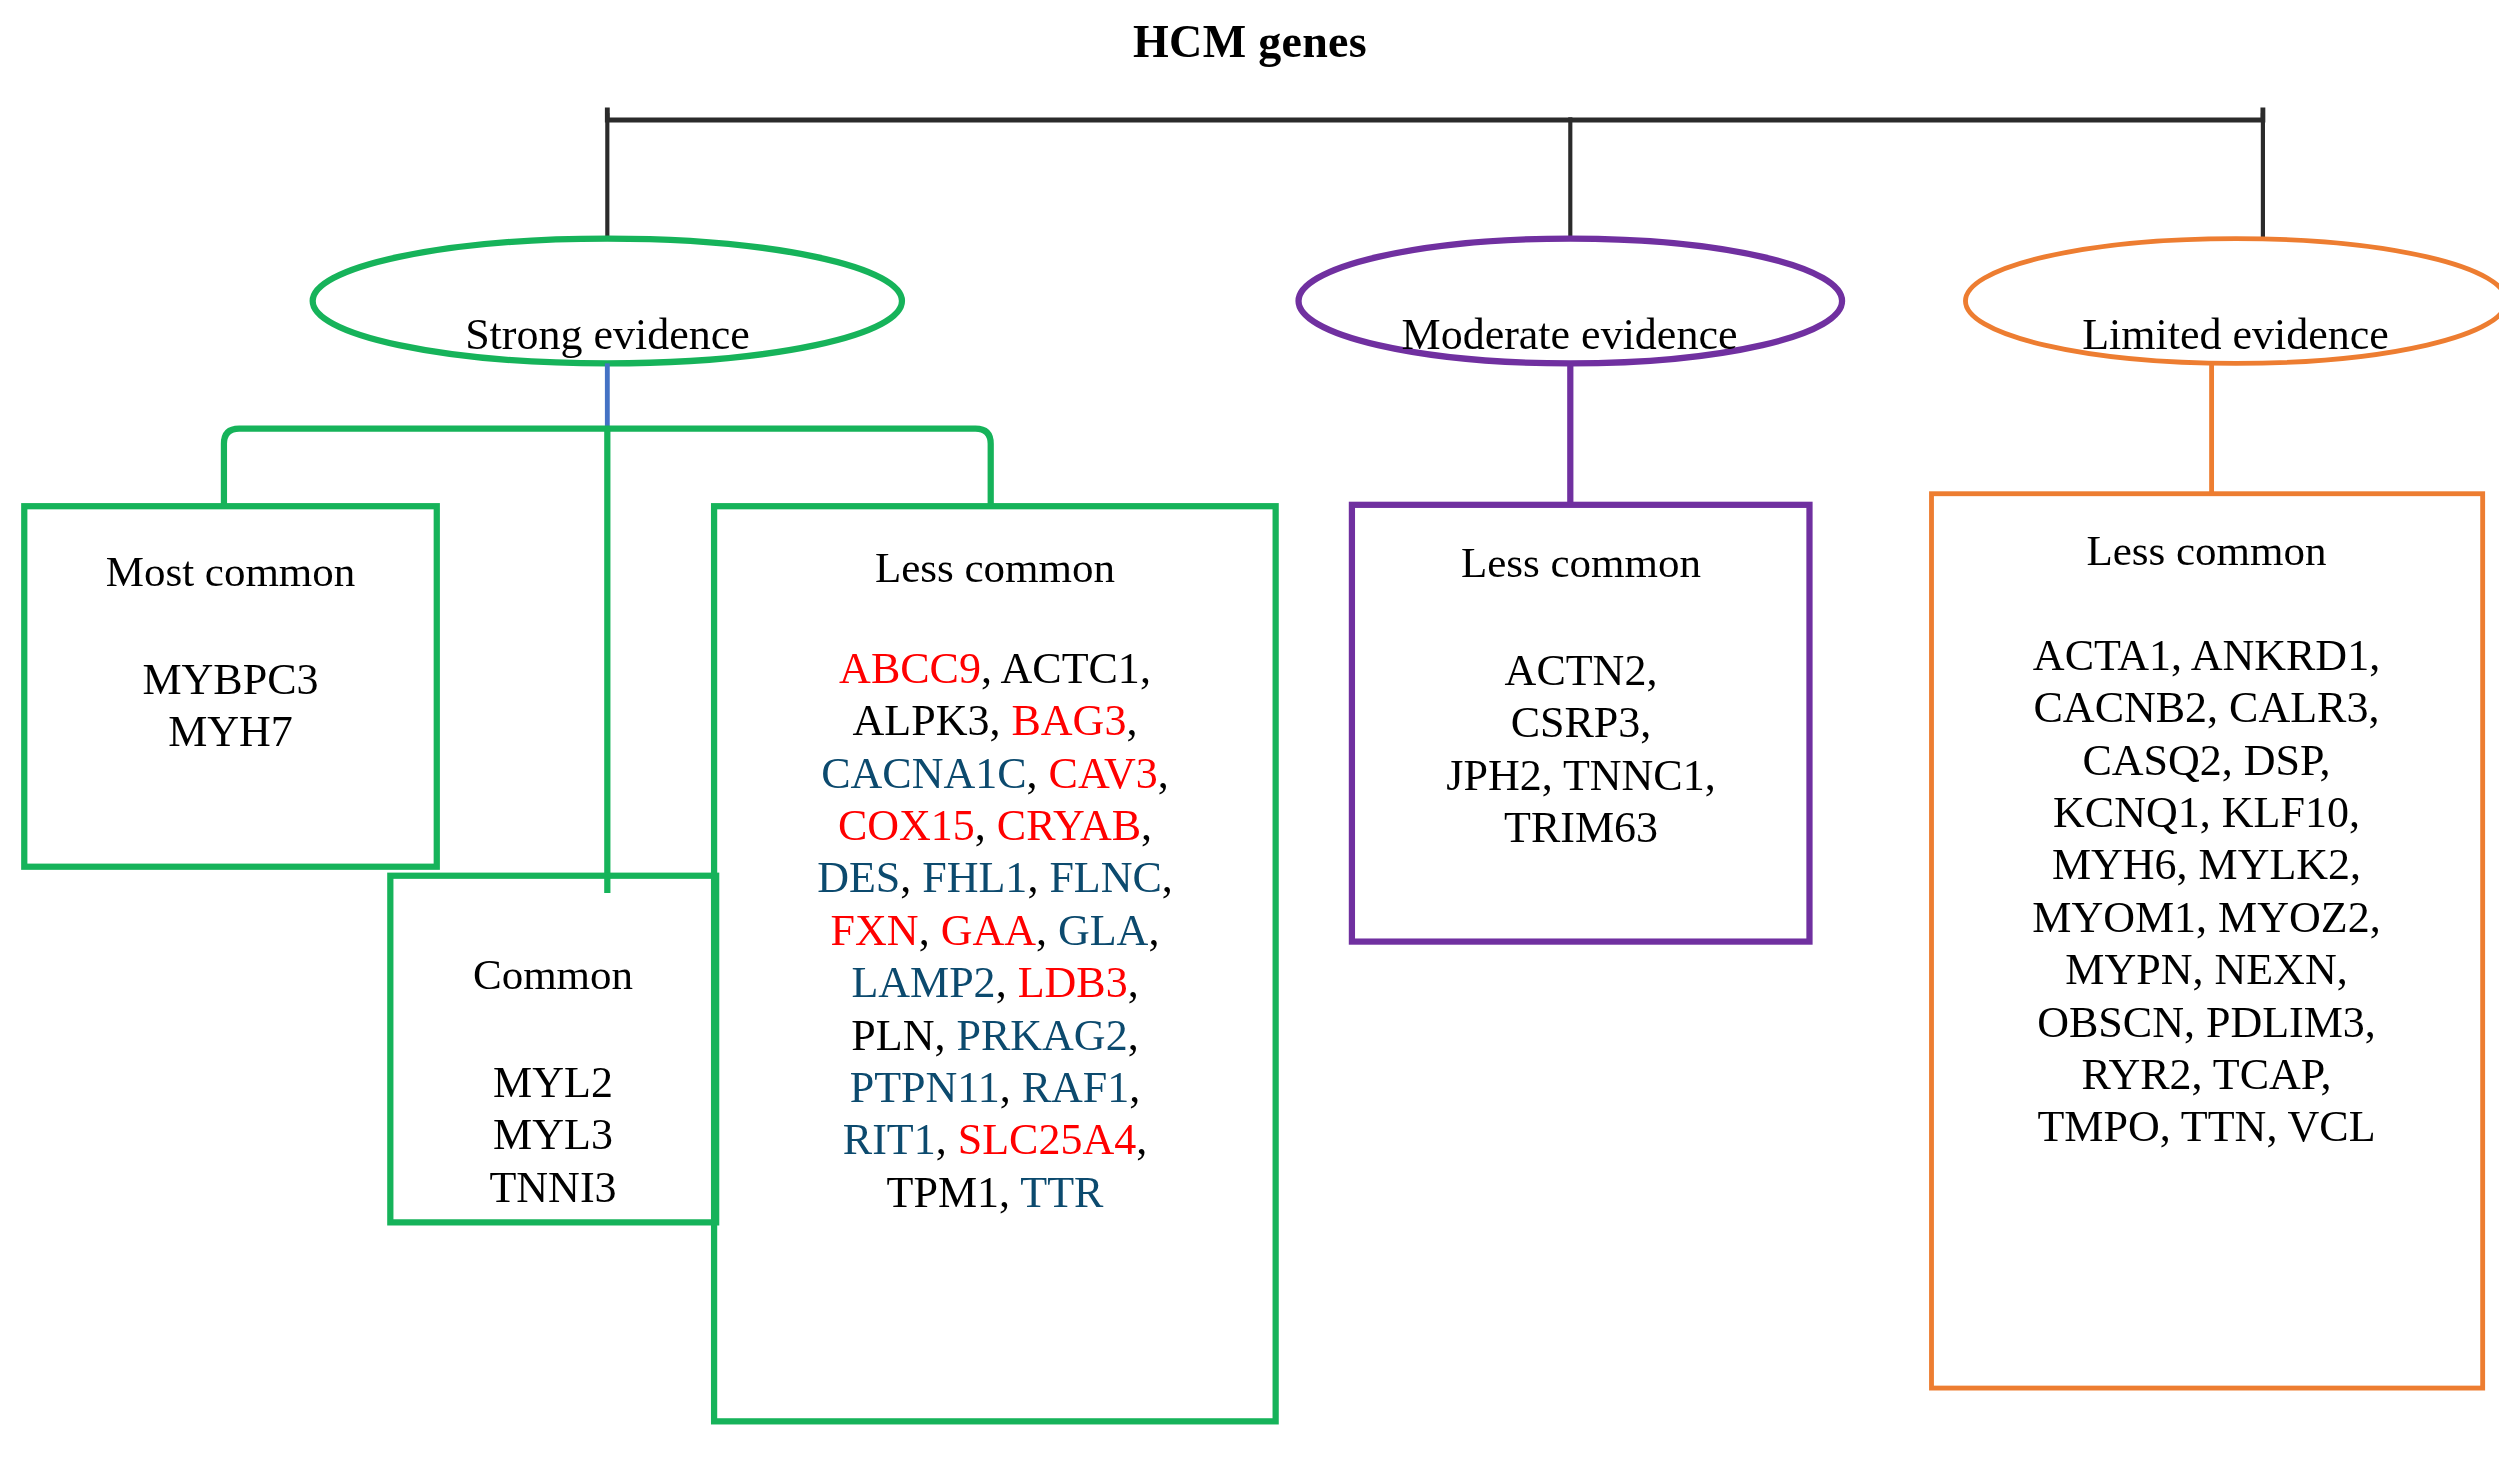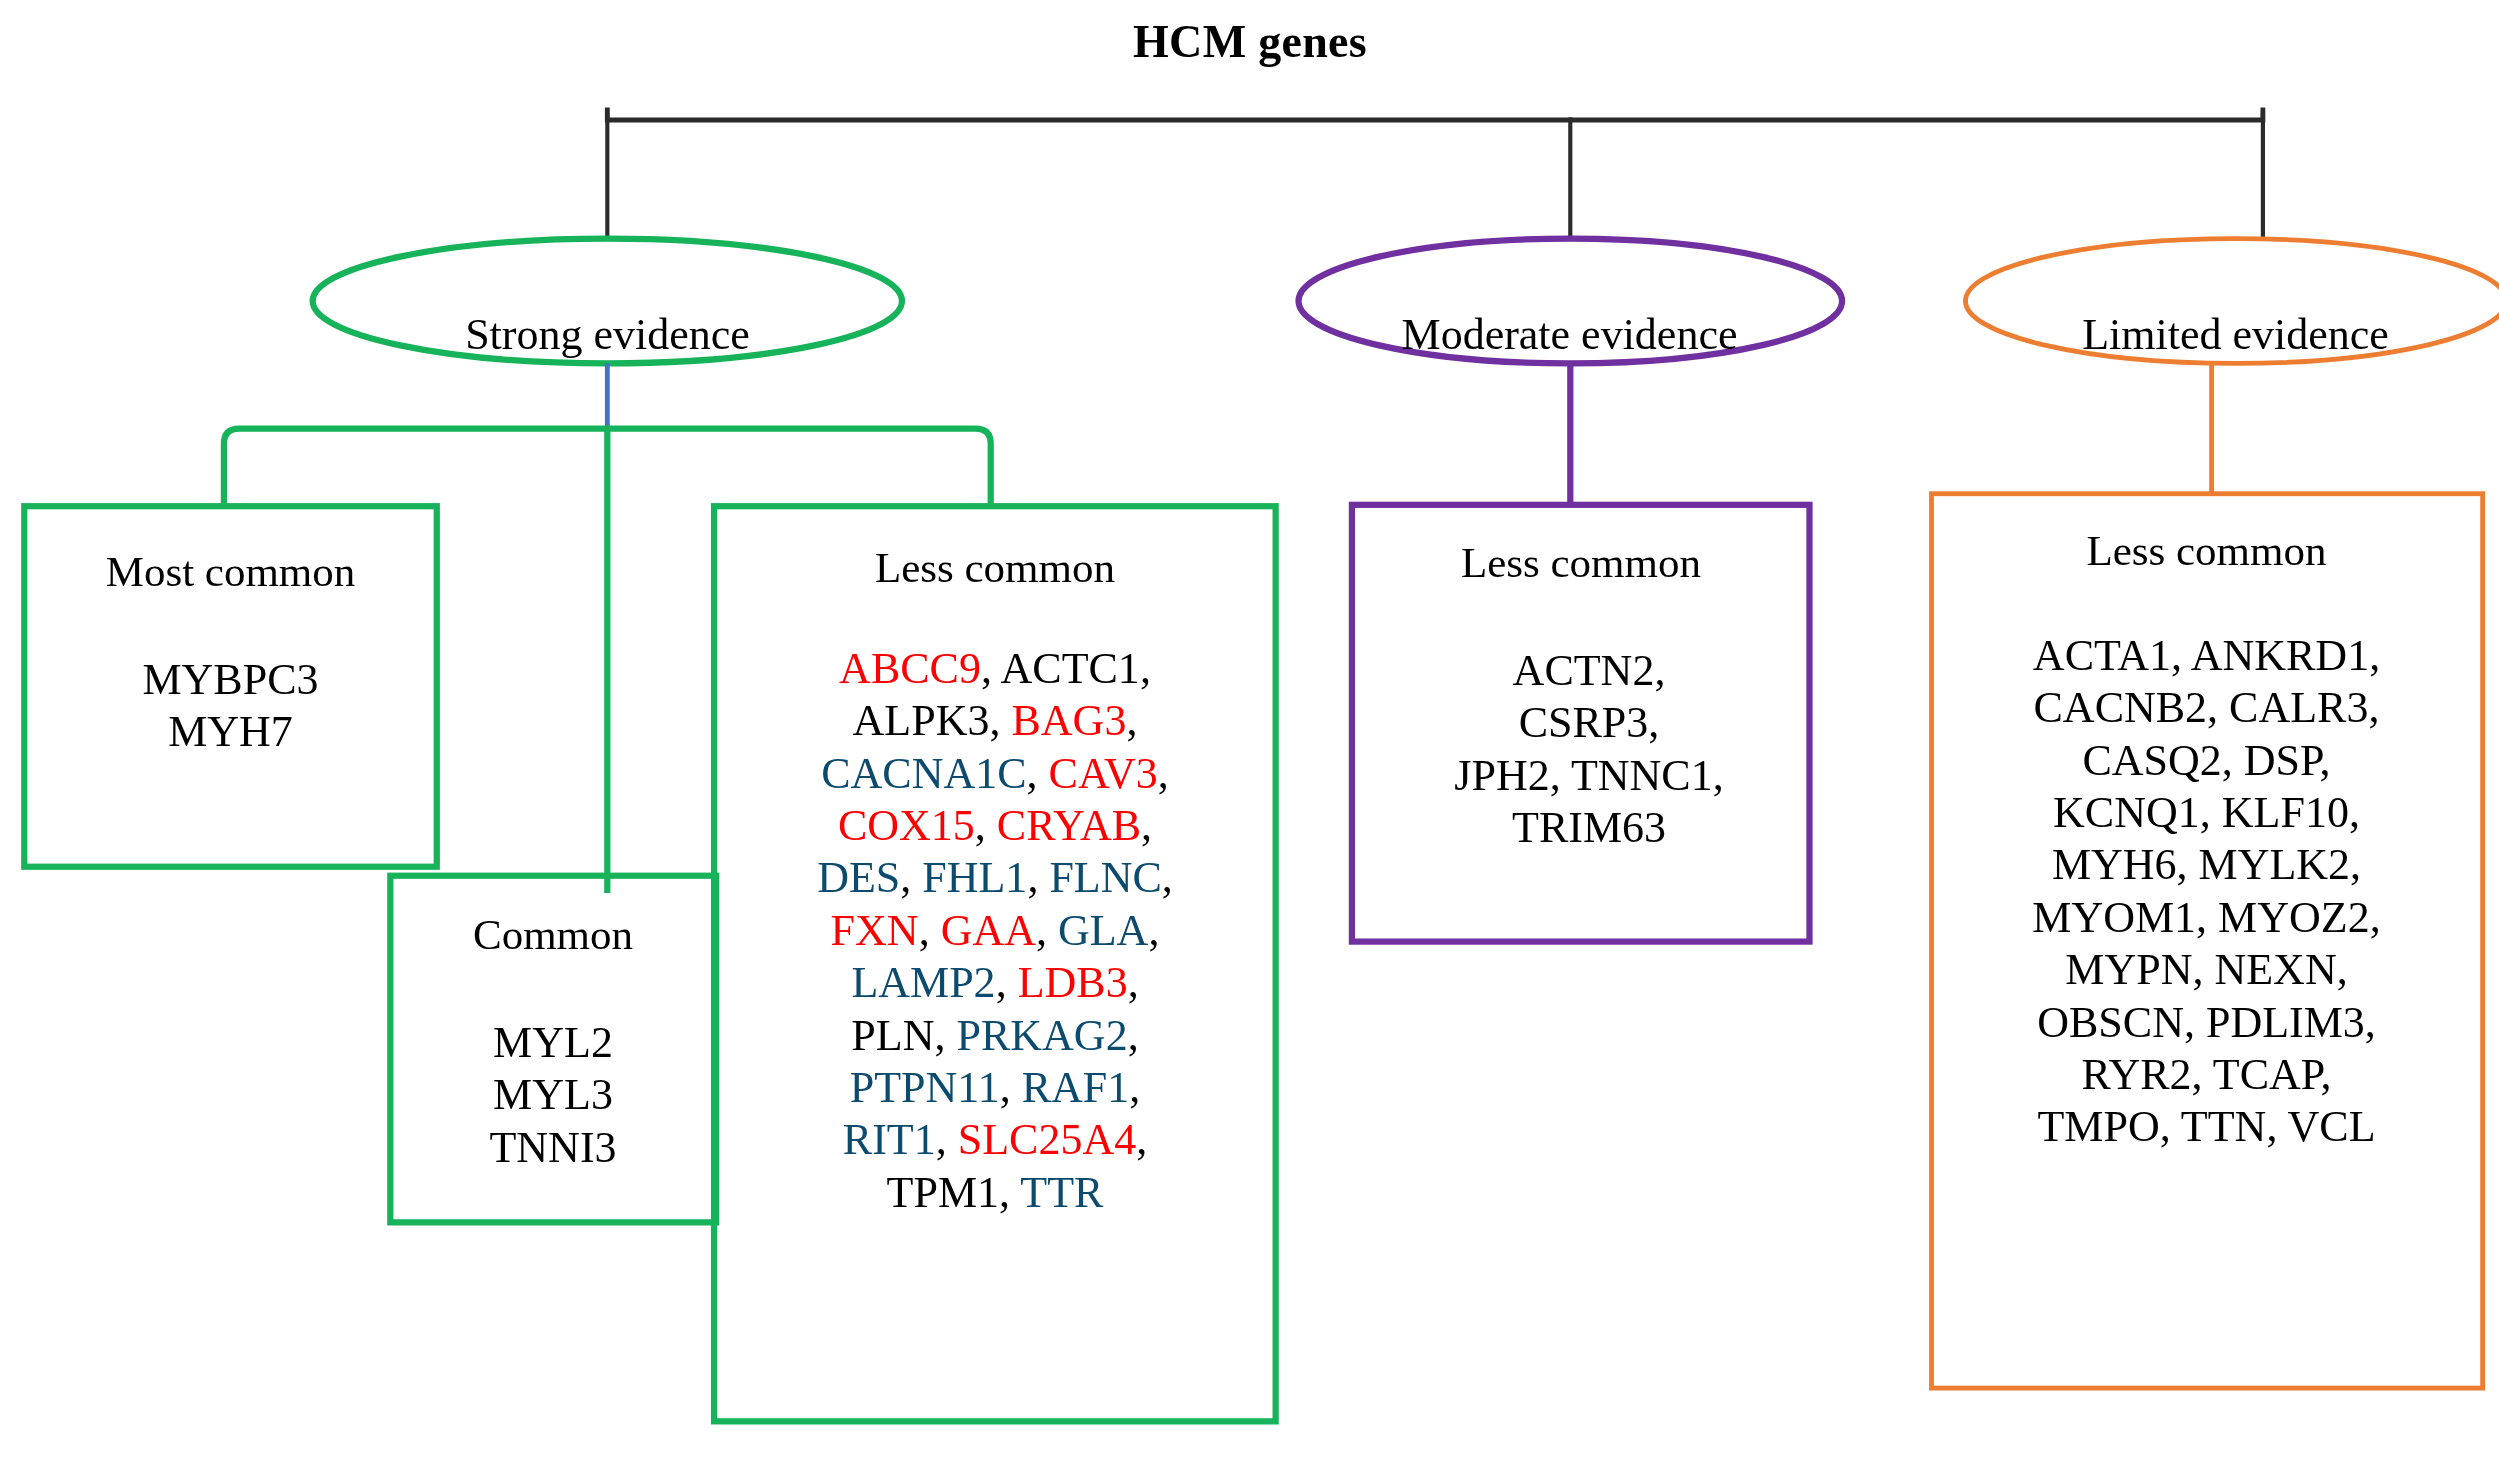--- a/index.html
+++ b/index.html
@@ -67,21 +67,21 @@
   <div class="ell-lbl" style="left:1965px;top:277px;width:541px;">Limited evidence</div>
 
   <div class="box" style="left:24px;top:506px;width:412px;height:360px;">
     <div class="box-head" style="position:absolute;left:7px;top:44px;width:399px;">Most common</div>
     <div class="genes" style="position:absolute;left:7px;top:148px;width:399px;">
         <span class="ln"><span class="k">MYBPC3</span></span>
         <span class="ln"><span class="k">MYH7</span></span>
       </div>
   </div>
 
-  <div class="box" style="left:390px;top:876px;width:326px;height:347px;">
+  <div class="box" style="left:390px;top:916px;width:326px;height:347px;">
     <div class="box-head" style="position:absolute;left:3.5px;top:37px;width:319px;">Common</div>
     <div class="genes" style="position:absolute;left:3.5px;top:141px;width:319px;">
         <span class="ln"><span class="k">MYL2</span></span>
         <span class="ln"><span class="k">MYL3</span></span>
         <span class="ln"><span class="k">TNNI3</span></span>
       </div>
   </div>
 
   <div class="box" style="left:714px;top:506px;width:561px;height:915px;">
     <div class="box-head" style="position:absolute;left:3.5px;top:40px;width:555px;">Less common</div>
@@ -95,21 +95,21 @@
         <span class="ln"><span class="b">LAMP2</span><span class="k">, </span><span class="r">LDB3</span><span class="k">,</span></span>
         <span class="ln"><span class="k">PLN</span><span class="k">, </span><span class="b">PRKAG2</span><span class="k">,</span></span>
         <span class="ln"><span class="b">PTPN11</span><span class="k">, </span><span class="b">RAF1</span><span class="k">,</span></span>
         <span class="ln"><span class="b">RIT1</span><span class="k">, </span><span class="r">SLC25A4</span><span class="k">,</span></span>
         <span class="ln"><span class="k">TPM1</span><span class="k">, </span><span class="b">TTR</span></span>
       </div>
   </div>
 
   <div class="box" style="left:1352px;top:505px;width:458px;height:437px;">
     <div class="box-head" style="position:absolute;left:3.5px;top:36px;width:451px;">Less common</div>
-    <div class="genes" style="position:absolute;left:3.5px;top:140px;width:451px;padding-left:8px;">
+    <div class="genes" style="position:absolute;left:3.5px;top:140px;width:451px;">
         <span class="ln"><span class="k">ACTN2,</span></span>
         <span class="ln"><span class="k">CSRP3,</span></span>
         <span class="ln"><span class="k">JPH2, TNNC1,</span></span>
         <span class="ln"><span class="k">TRIM63</span></span>
       </div>
   </div>
 
   <div class="box" style="left:1931px;top:494px;width:551px;height:894px;">
     <div class="box-head" style="position:absolute;left:3.5px;top:35px;width:544px;">Less common</div>
     <div class="genes" style="position:absolute;left:3.5px;top:136px;width:544px;">

